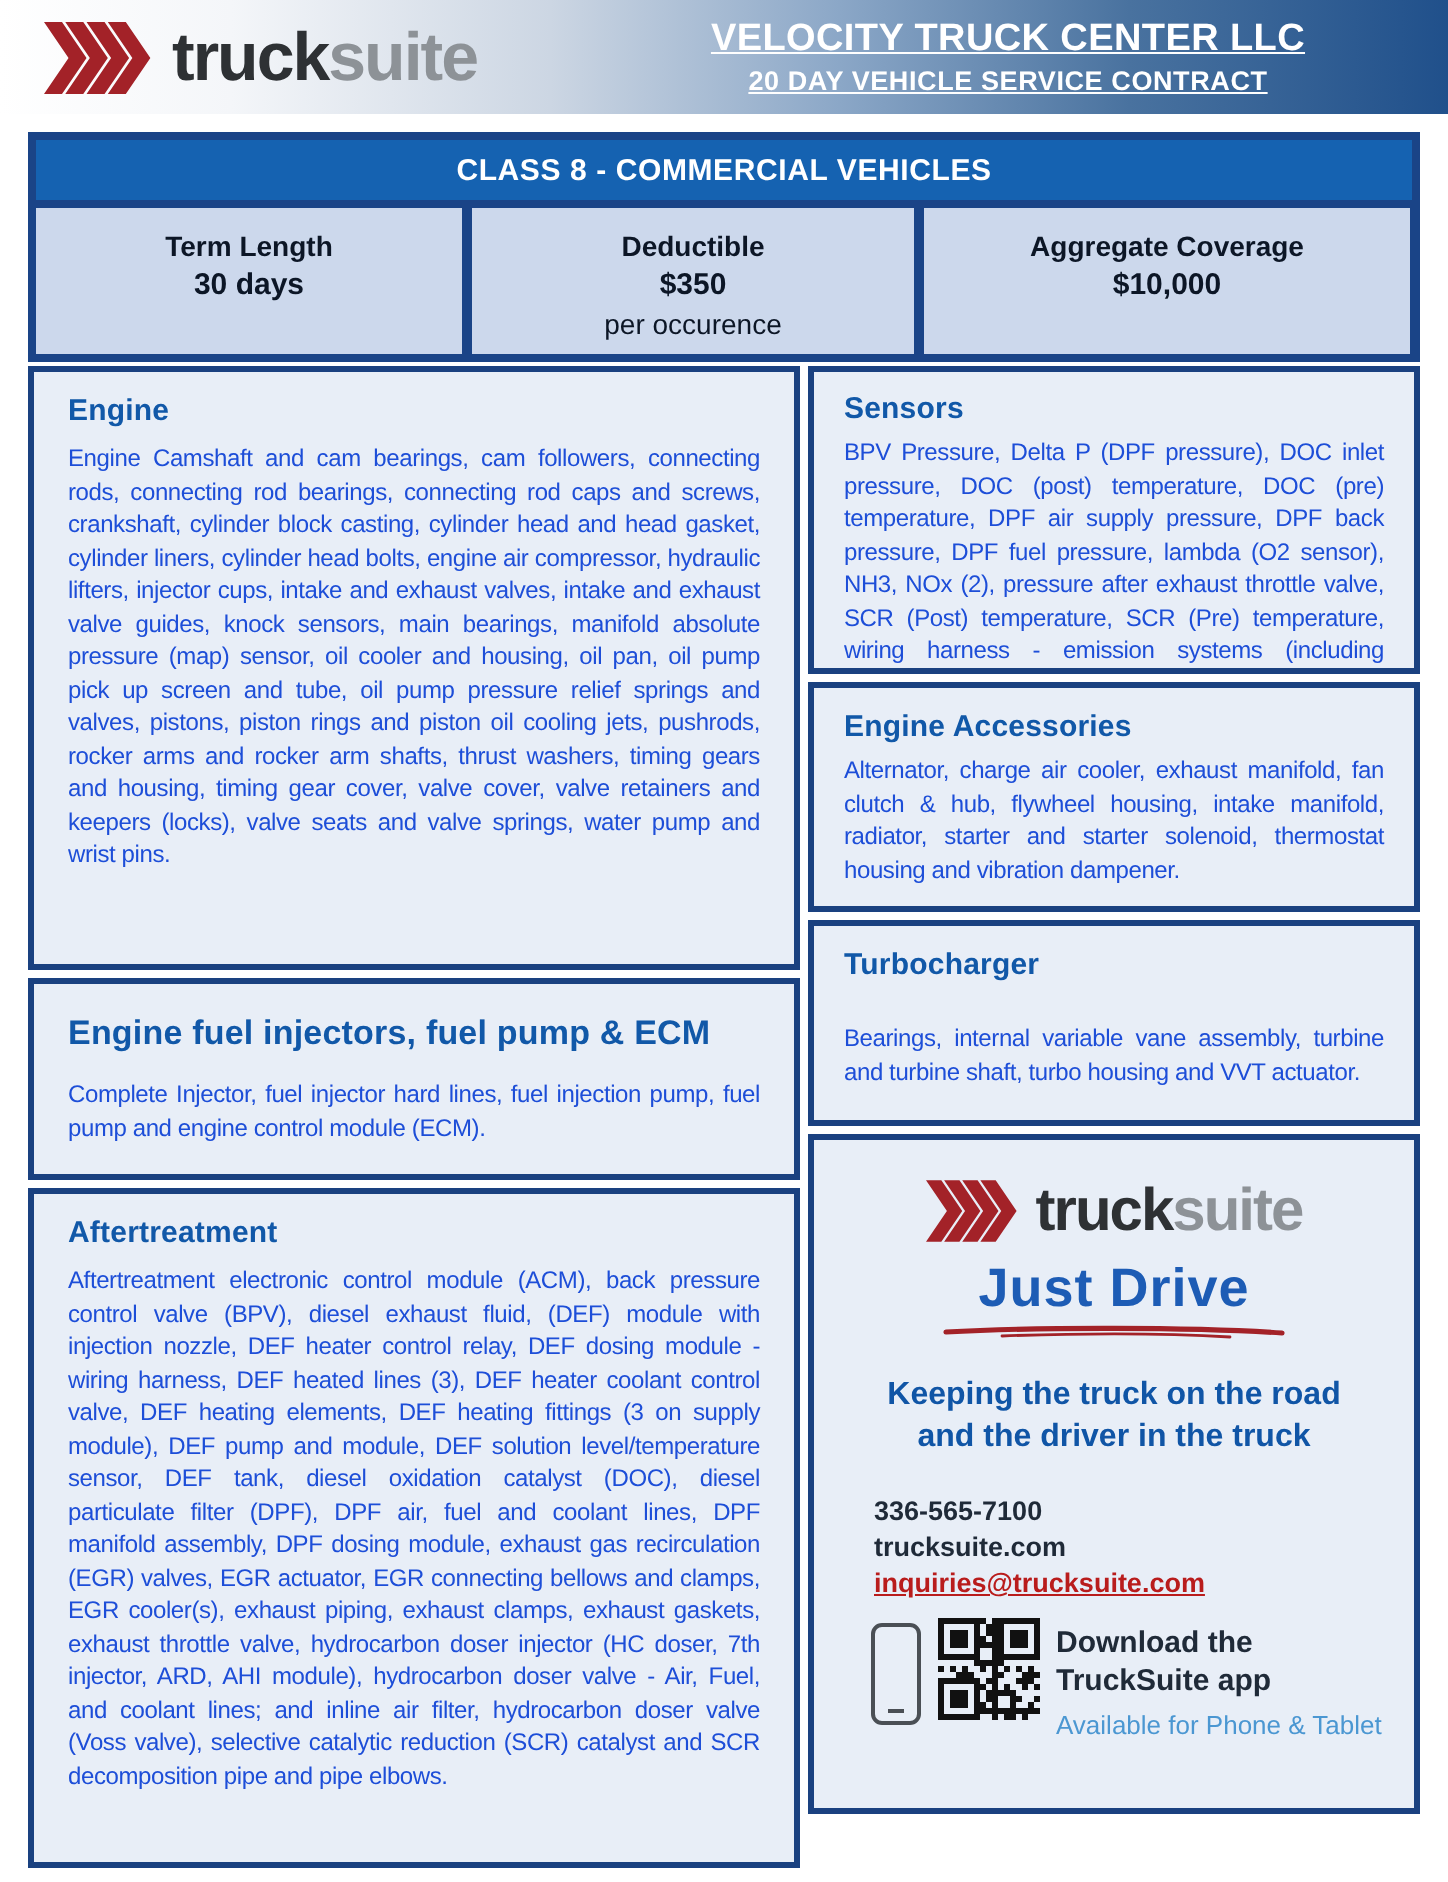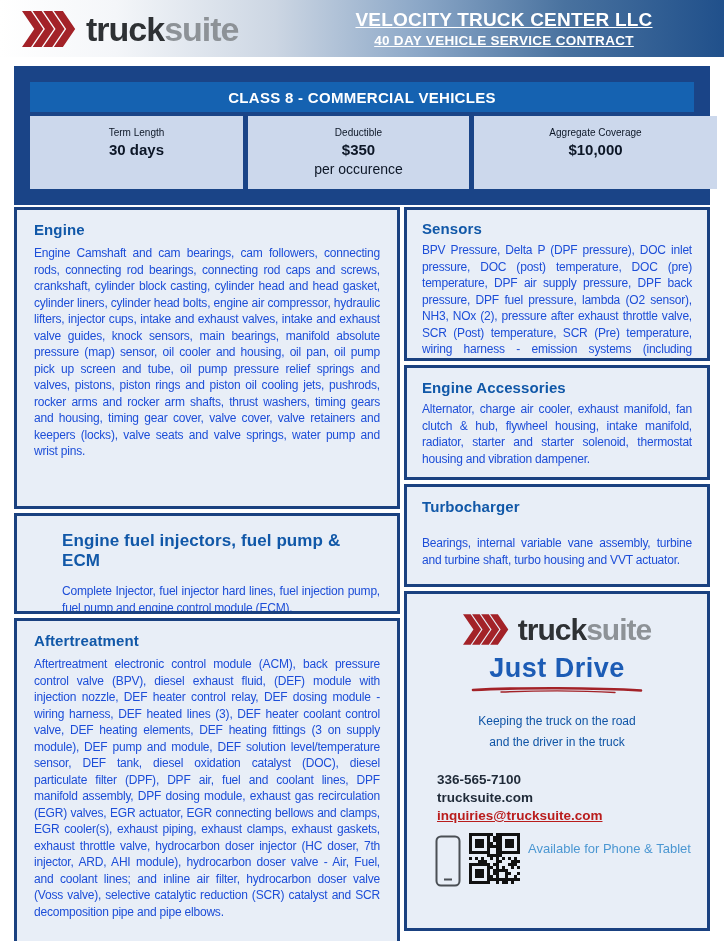--- a/index.html
+++ b/index.html
@@ -24,66 +24,66 @@
   .header-titles {
     position:absolute; left:292px; right:8px; top:0; bottom:0;
     display:flex; flex-direction:column; justify-content:center; align-items:center;
     color:#ffffff; text-align:center;text-decoration:underline;
   }
   .header-company { font-size:19px; font-weight:bold; letter-spacing:.2px; }
   .header-sub { font-size:13.5px; font-weight:bold; letter-spacing:.3px; margin-top:2px; }
 
   
   .topbox {
-    margin:9px 14px 2px 14px; background:#1a4487; padding:16px; width:696px;
+    margin:9px 14px 2px 14px; background:#1a4487; padding:4px; width:696px;
   }
   .class-banner {
     background:#1562b1; color:#fff; text-align:center;
     font-size:15px; font-weight:bold; letter-spacing:.3px;
     padding:7px 0 6px 0;
   }
   .stats { display:flex; gap:5px; margin-top:4px; }
   .stat {
     background:#ccd8ec; color:#0c1626; text-align:center;
     padding:11px 6px 8px 6px; height:73px; overflow:hidden;
   }
-  .stat-label { font-size:10px; font-weight:normal; }
+  .stat-label { font-size:14px; font-weight:bold; }
   .stat-value { font-size:15px; font-weight:bold; margin-top:3px; }
   .stat-note  { font-size:14px; margin-top:3px; }
 
   
   .cols { display:flex; gap:4px; margin:2px 14px 0 14px; }
   .col-left  { width:386px; display:flex; flex-direction:column; gap:4px;border-radius:28px; }
   .col-right { width:306px; display:flex; flex-direction:column; gap:4px; }
   .panel {
     background:#e8eef7; border:3px solid #1a4180; overflow:hidden;
   }
   .panel .inner { padding:11px 17px 10px 17px; }
   .panel h2 {
     color:#1158a8; font-size:15px; font-weight:bold; letter-spacing:.1px;
     margin-bottom:7px;
   }
   .panel h2.big { font-size:17px; margin-bottom:12px; }
   .panel p {
     color:#1d4ed8; font-size:12px; line-height:16.5px;
     text-align:justify; letter-spacing:-0.2px;
   }
-  .p-engine { height:302px; } .p-fuel { height:101px;padding-left:28px; } .p-after { height:340px; }
+  .p-engine { height:302px; } .p-fuel { height:101px; } .p-after { height:340px; }
   .p-sensors { height:154px; } .p-acc { height:115px; } .p-turbo { height:103px; }
   .p-brand { height:340px; }
 
   
   .p-brand .inner { padding:20px 14px 10px 14px; }
   .bp-logo { display:flex; align-items:center; justify-content:center; gap:9px; }
   .bp-logo .chev { width:46px; height:31px; }
   .bp-word { font-size:30px; font-weight:bold; letter-spacing:-1px; line-height:1; }
   .bp-word .w1 { color:#2e3134; } .bp-word .w2 { color:#8d9297; }
   .bp-slogan { text-align:center; margin-top:8px; color:#1d5cb5; font-size:27px; font-weight:bold; letter-spacing:.5px; }
   .bp-underline { display:block; margin:2px auto 0 auto; }
-  .bp-tagline { text-align:center; margin-top:16px; color:#1055a6; font-size:12px; font-weight:normal; line-height:21px; }
+  .bp-tagline { text-align:center; margin-top:16px; color:#1055a6; font-size:16px; font-weight:bold; line-height:21px; }
   .bp-contact { margin:18px 0 0 16px; color:#1f2a38; font-size:13.5px; font-weight:bold; line-height:18px; }
   .bp-contact .email { text-decoration:underline; color:#b91c1c; display:inline-block;text-align:center; }
   .bp-app { display:flex; align-items:flex-start; margin:8px 0 0 14px; gap:8px; }
   .bp-app .phone-wrap { padding-top:2px; }
   .bp-app-text { padding-top:3px; }
   .bp-app-title { color:#1f2a38; font-size:15px; font-weight:bold; line-height:19px; }
   .bp-app-note { color:#4b97d2; font-size:13px; margin-top:5px; }
 
   .chev path { fill:#a32228; }
 </style>
@@ -97,21 +97,21 @@
       <svg class="chev" viewBox="0 0 66 44">
         <path d="M0 0 h11 l15 22 -15 22 h-11 l15 -22 z"></path>
         <path d="M13 0 h11 l15 22 -15 22 h-11 l15 -22 z"></path>
         <path d="M26 0 h11 l15 22 -15 22 h-11 l15 -22 z"></path>
         <path d="M39 0 h11 l15 22 -15 22 h-11 l15 -22 z"></path>
       </svg>
       <div class="brand-word"><span class="w1">truck</span><span class="w2">suite</span></div>
     </div>
     <div class="header-titles">
       <div class="header-company">VELOCITY TRUCK CENTER LLC</div>
-      <div class="header-sub">40 DAY VEHICLE SERVICE CONTRACT</div>
+      <div class="header-sub">20 DAY VEHICLE SERVICE CONTRACT</div>
     </div>
   </div>
 
   <div class="topbox">
     <div class="class-banner">CLASS 8 - COMMERCIAL VEHICLES</div>
     <div class="stats">
       <div class="stat" style="flex:0 0 213px;">
         <div class="stat-label">Term Length</div>
         <div class="stat-value">30 days</div>
       </div>
@@ -279,20 +279,24 @@
                   <rect x="3" y="3" width="15" height="15" fill="#e8eef7"></rect>
                   <rect x="6" y="6" width="9" height="9"></rect>
                   <rect x="30" y="0" width="21" height="21"></rect>
                   <rect x="33" y="3" width="15" height="15" fill="#e8eef7"></rect>
                   <rect x="36" y="6" width="9" height="9"></rect>
                   <rect x="0" y="30" width="21" height="21"></rect>
                   <rect x="3" y="33" width="15" height="15" fill="#e8eef7"></rect>
                   <rect x="6" y="36" width="9" height="9"></rect>
                 </svg></span>
             <div class="bp-app-text">
+              <div class="bp-app-title">
+                <div>Download the</div>
+                <div>TruckSuite app</div>
+              </div>
               <div class="bp-app-note">Available for Phone &amp; Tablet</div>
             </div>
           </div>
         </div>
       </div>
     </div>
   </div>
 </div>
 
 </body></html>

